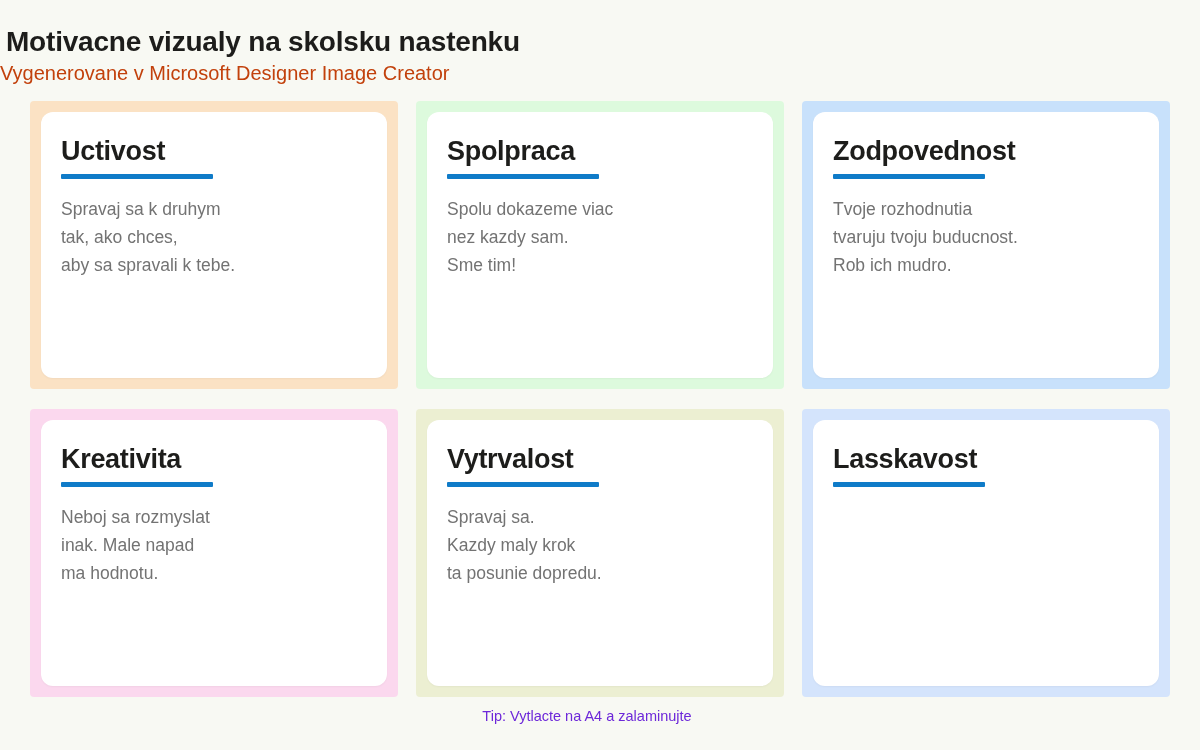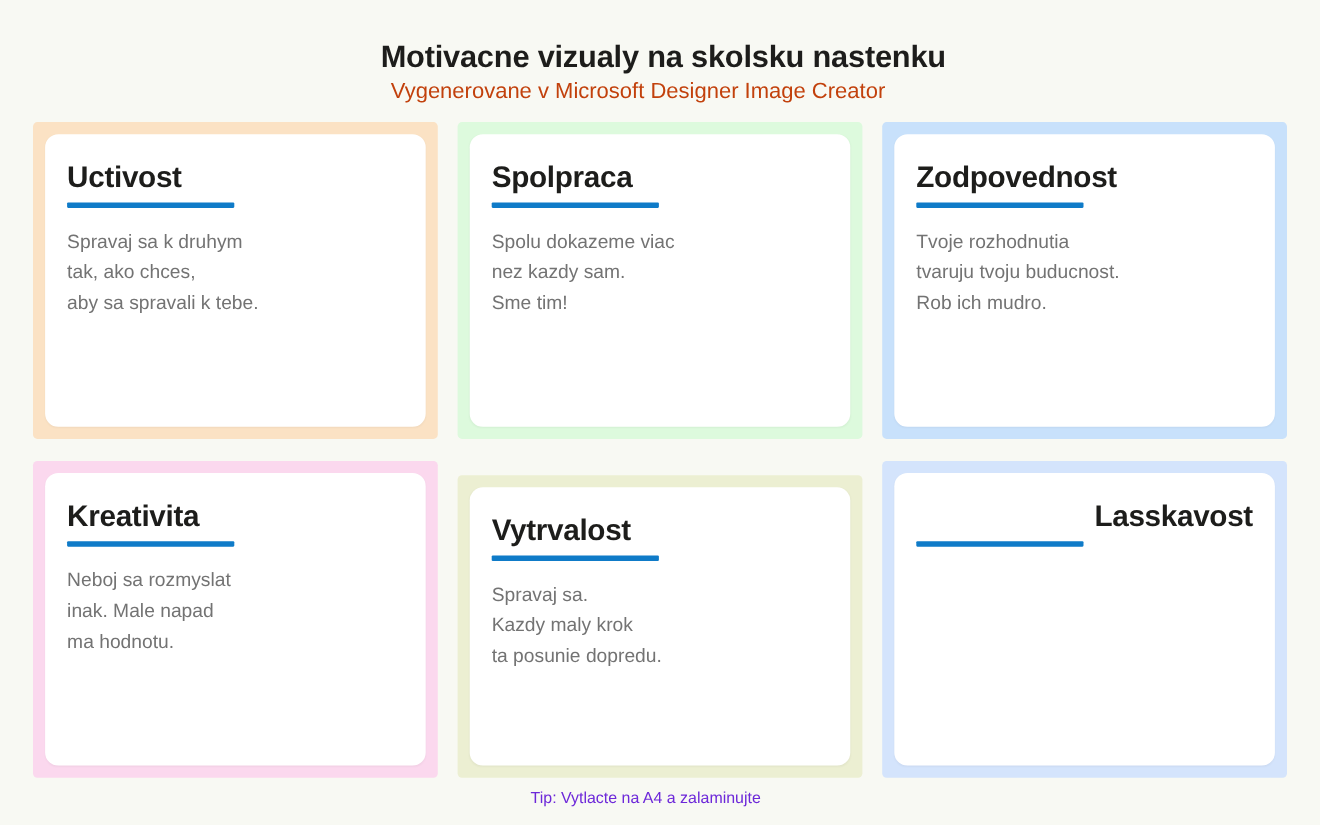--- a/index.html
+++ b/index.html
@@ -16,22 +16,22 @@
   .page {
     width: 1200px;
     height: 750px;
     position: relative;
     box-sizing: border-box;
     display: flex;
     flex-direction: column;
   }
   
   .header {
-    padding-top: 35px;
-    text-align: center;
+    padding-top: 25px;
+    text-align: left;
   }
   .page-title {
     font-size: 28px;
     font-weight: bold;
     color: #1d1d1b;
     letter-spacing: -0.2px;
     line-height: 34px;
     margin: 0;
     padding-left: 6px;
   }
@@ -151,31 +151,31 @@
     <div class="card-frame" style="background: rgb(251, 216, 238);">
       <div class="card">
         <div class="card-title">Kreativita</div>
         <div class="card-rule" style="background: rgb(15, 123, 200);"></div>
         <div class="card-body">Neboj sa rozmyslat
 inak. Male napad
 ma hodnotu.</div>
       </div>
     </div>
 
-    <div class="card-frame" style="background: rgb(236, 239, 210); margin-top: 13px;">
+    <div class="card-frame" style="background: rgb(236, 239, 210);">
       <div class="card">
         <div class="card-title">Vytrvalost</div>
         <div class="card-rule" style="background: rgb(15, 123, 200);"></div>
         <div class="card-body">Spravaj sa.
 Kazdy maly krok
 ta posunie dopredu.</div>
       </div>
     </div>
 
-    <div class="card-frame" style="background: rgb(212, 228, 252); text-align: right;">
+    <div class="card-frame" style="background: rgb(212, 228, 252);">
       <div class="card">
         <div class="card-title">Lasskavost</div>
         <div class="card-rule" style="background: rgb(15, 123, 200);"></div>
       </div>
     </div>
 
   </div>
 
   <div class="footer">
     <div class="footer-tip">Tip: Vytlacte na A4 a zalaminujte</div>

